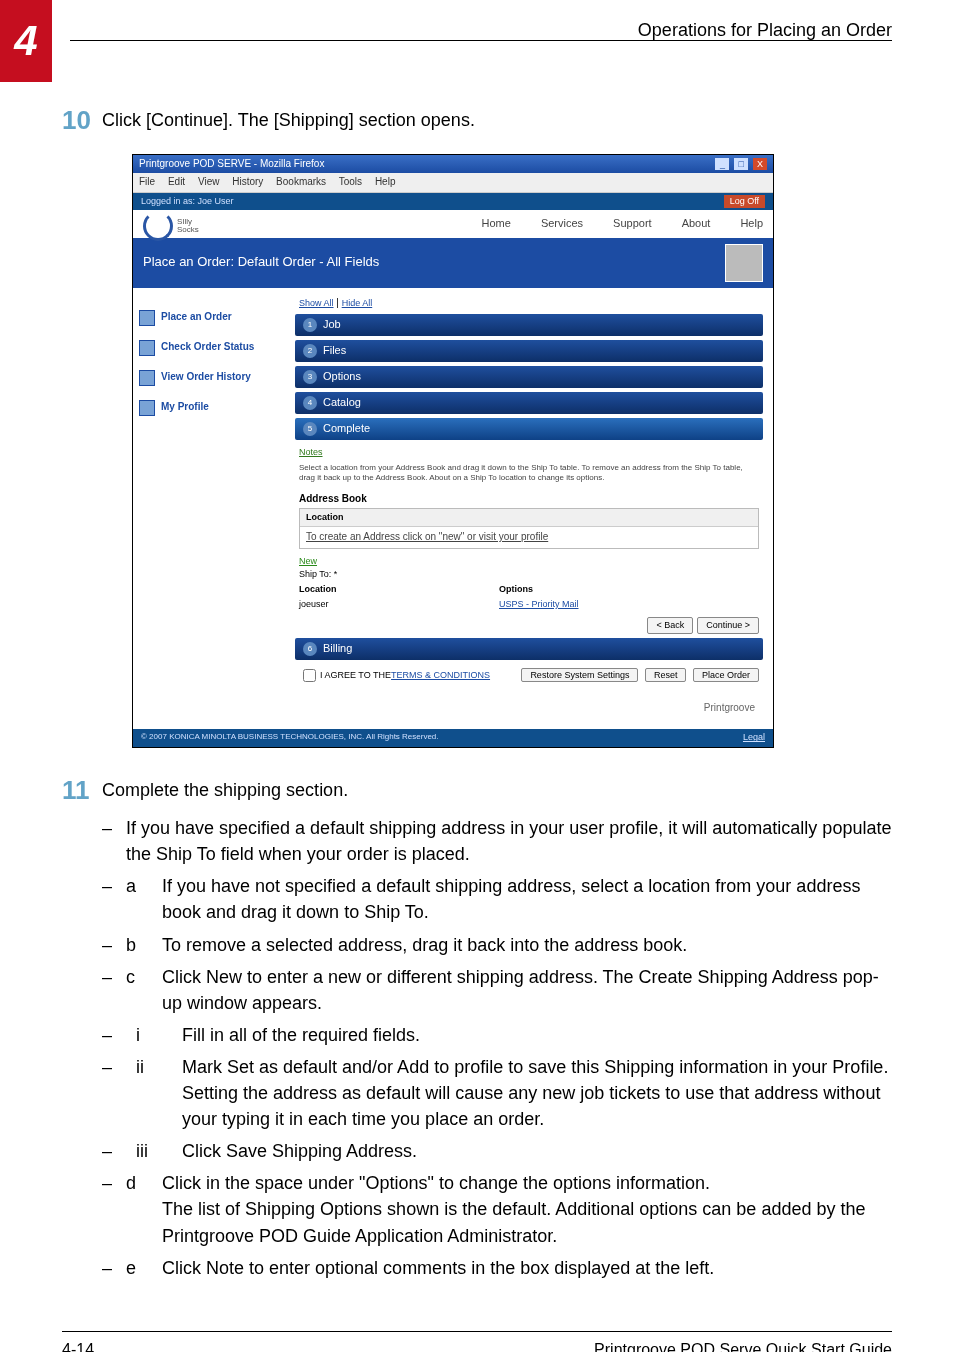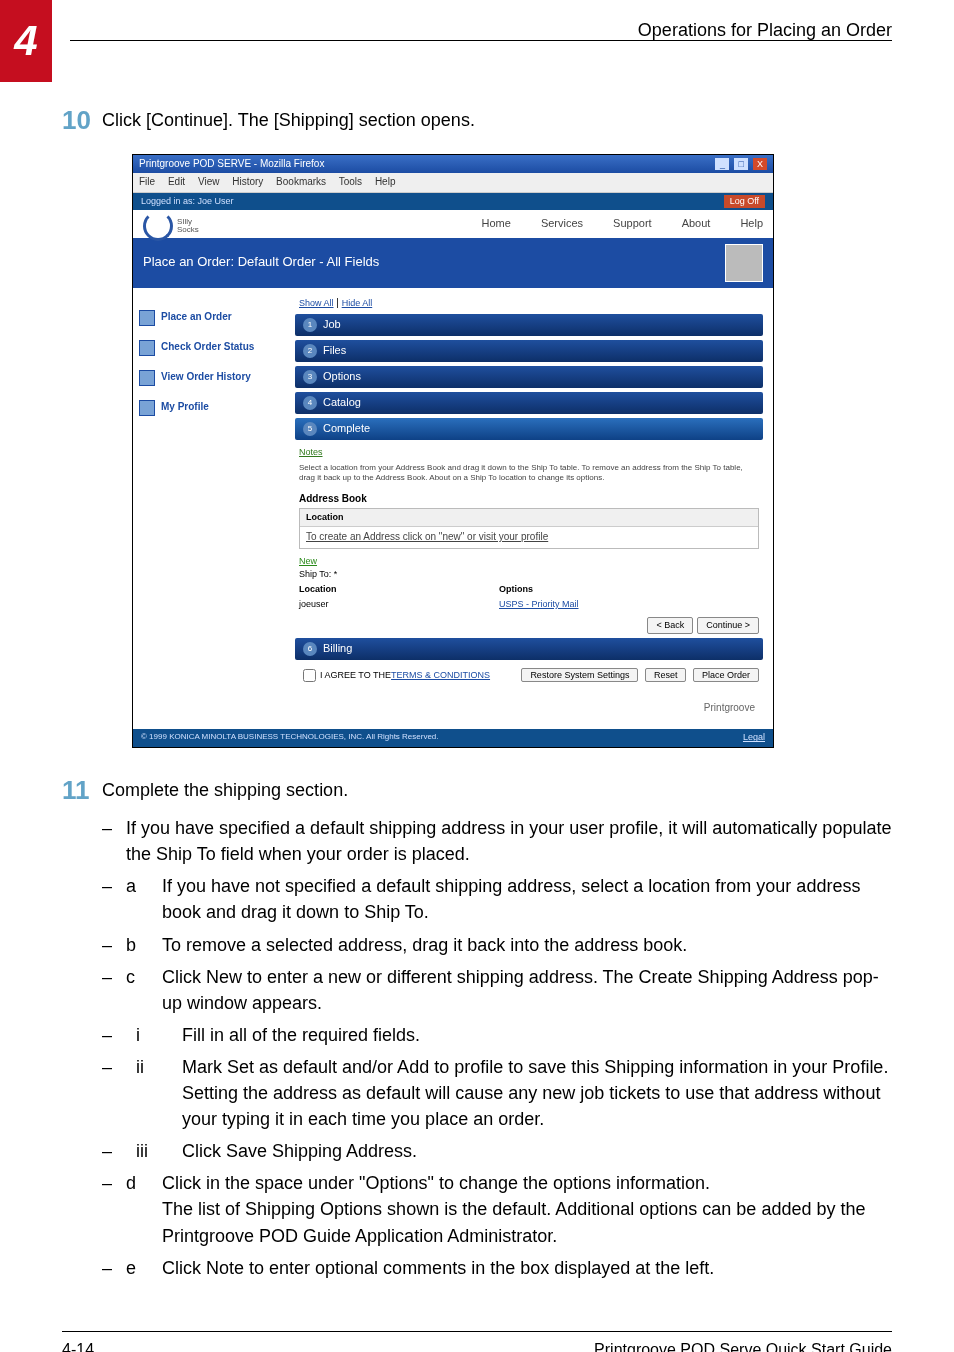--- a/index.html
+++ b/index.html
@@ -249,21 +249,21 @@
             <span>
               <span class="minibtn">Restore System Settings</span>
               <span class="minibtn">Reset</span>
               <span class="minibtn">Place Order</span>
             </span>
           </div>
           <div class="pglogo">Printgroove</div>
         </div>
       </div>
       <div class="footstrip">
-        <span>© 1999 KONICA MINOLTA BUSINESS TECHNOLOGIES, INC. All Rights Reserved.</span>
+        <span>© 2007 KONICA MINOLTA BUSINESS TECHNOLOGIES, INC. All Rights Reserved.</span>
         <span class="linklink" style="color:#cfe0ff;">Legal</span>
       </div>
     </div>
 
     <div class="step-row">
       <div class="step-num">11</div>
       <div class="step-text">Complete the shipping section.</div>
     </div>
 
     <div class="list-block">

